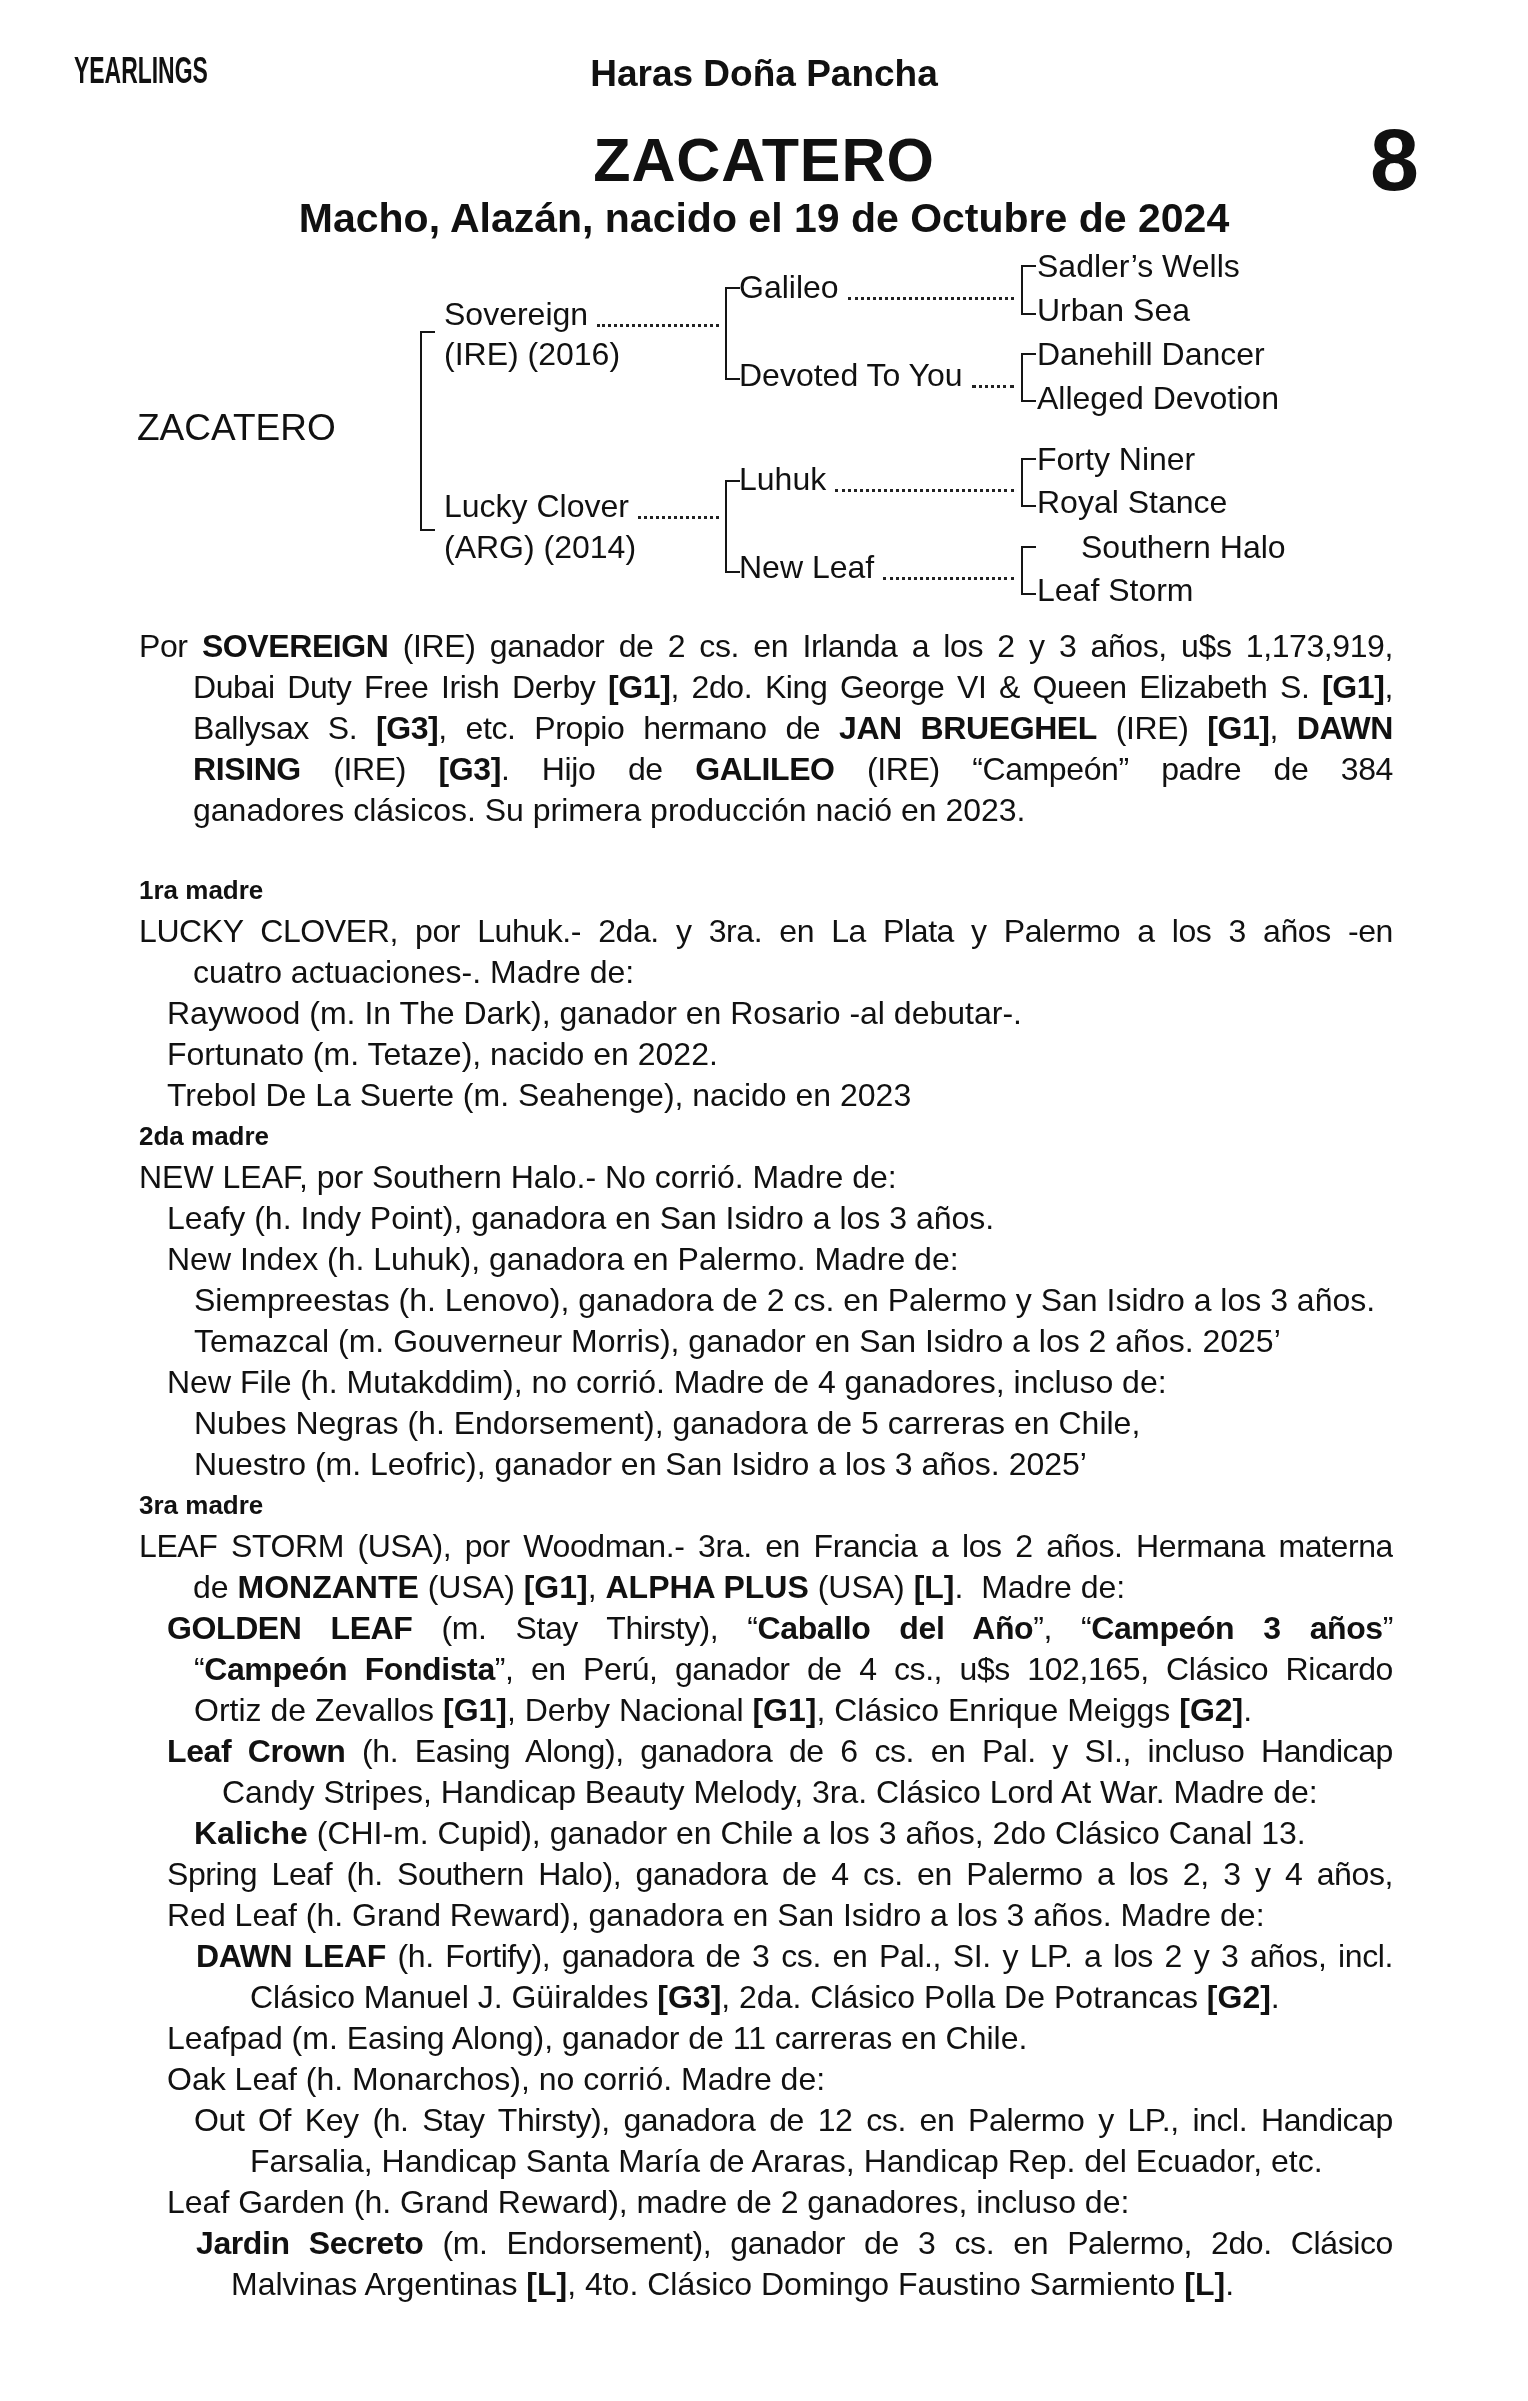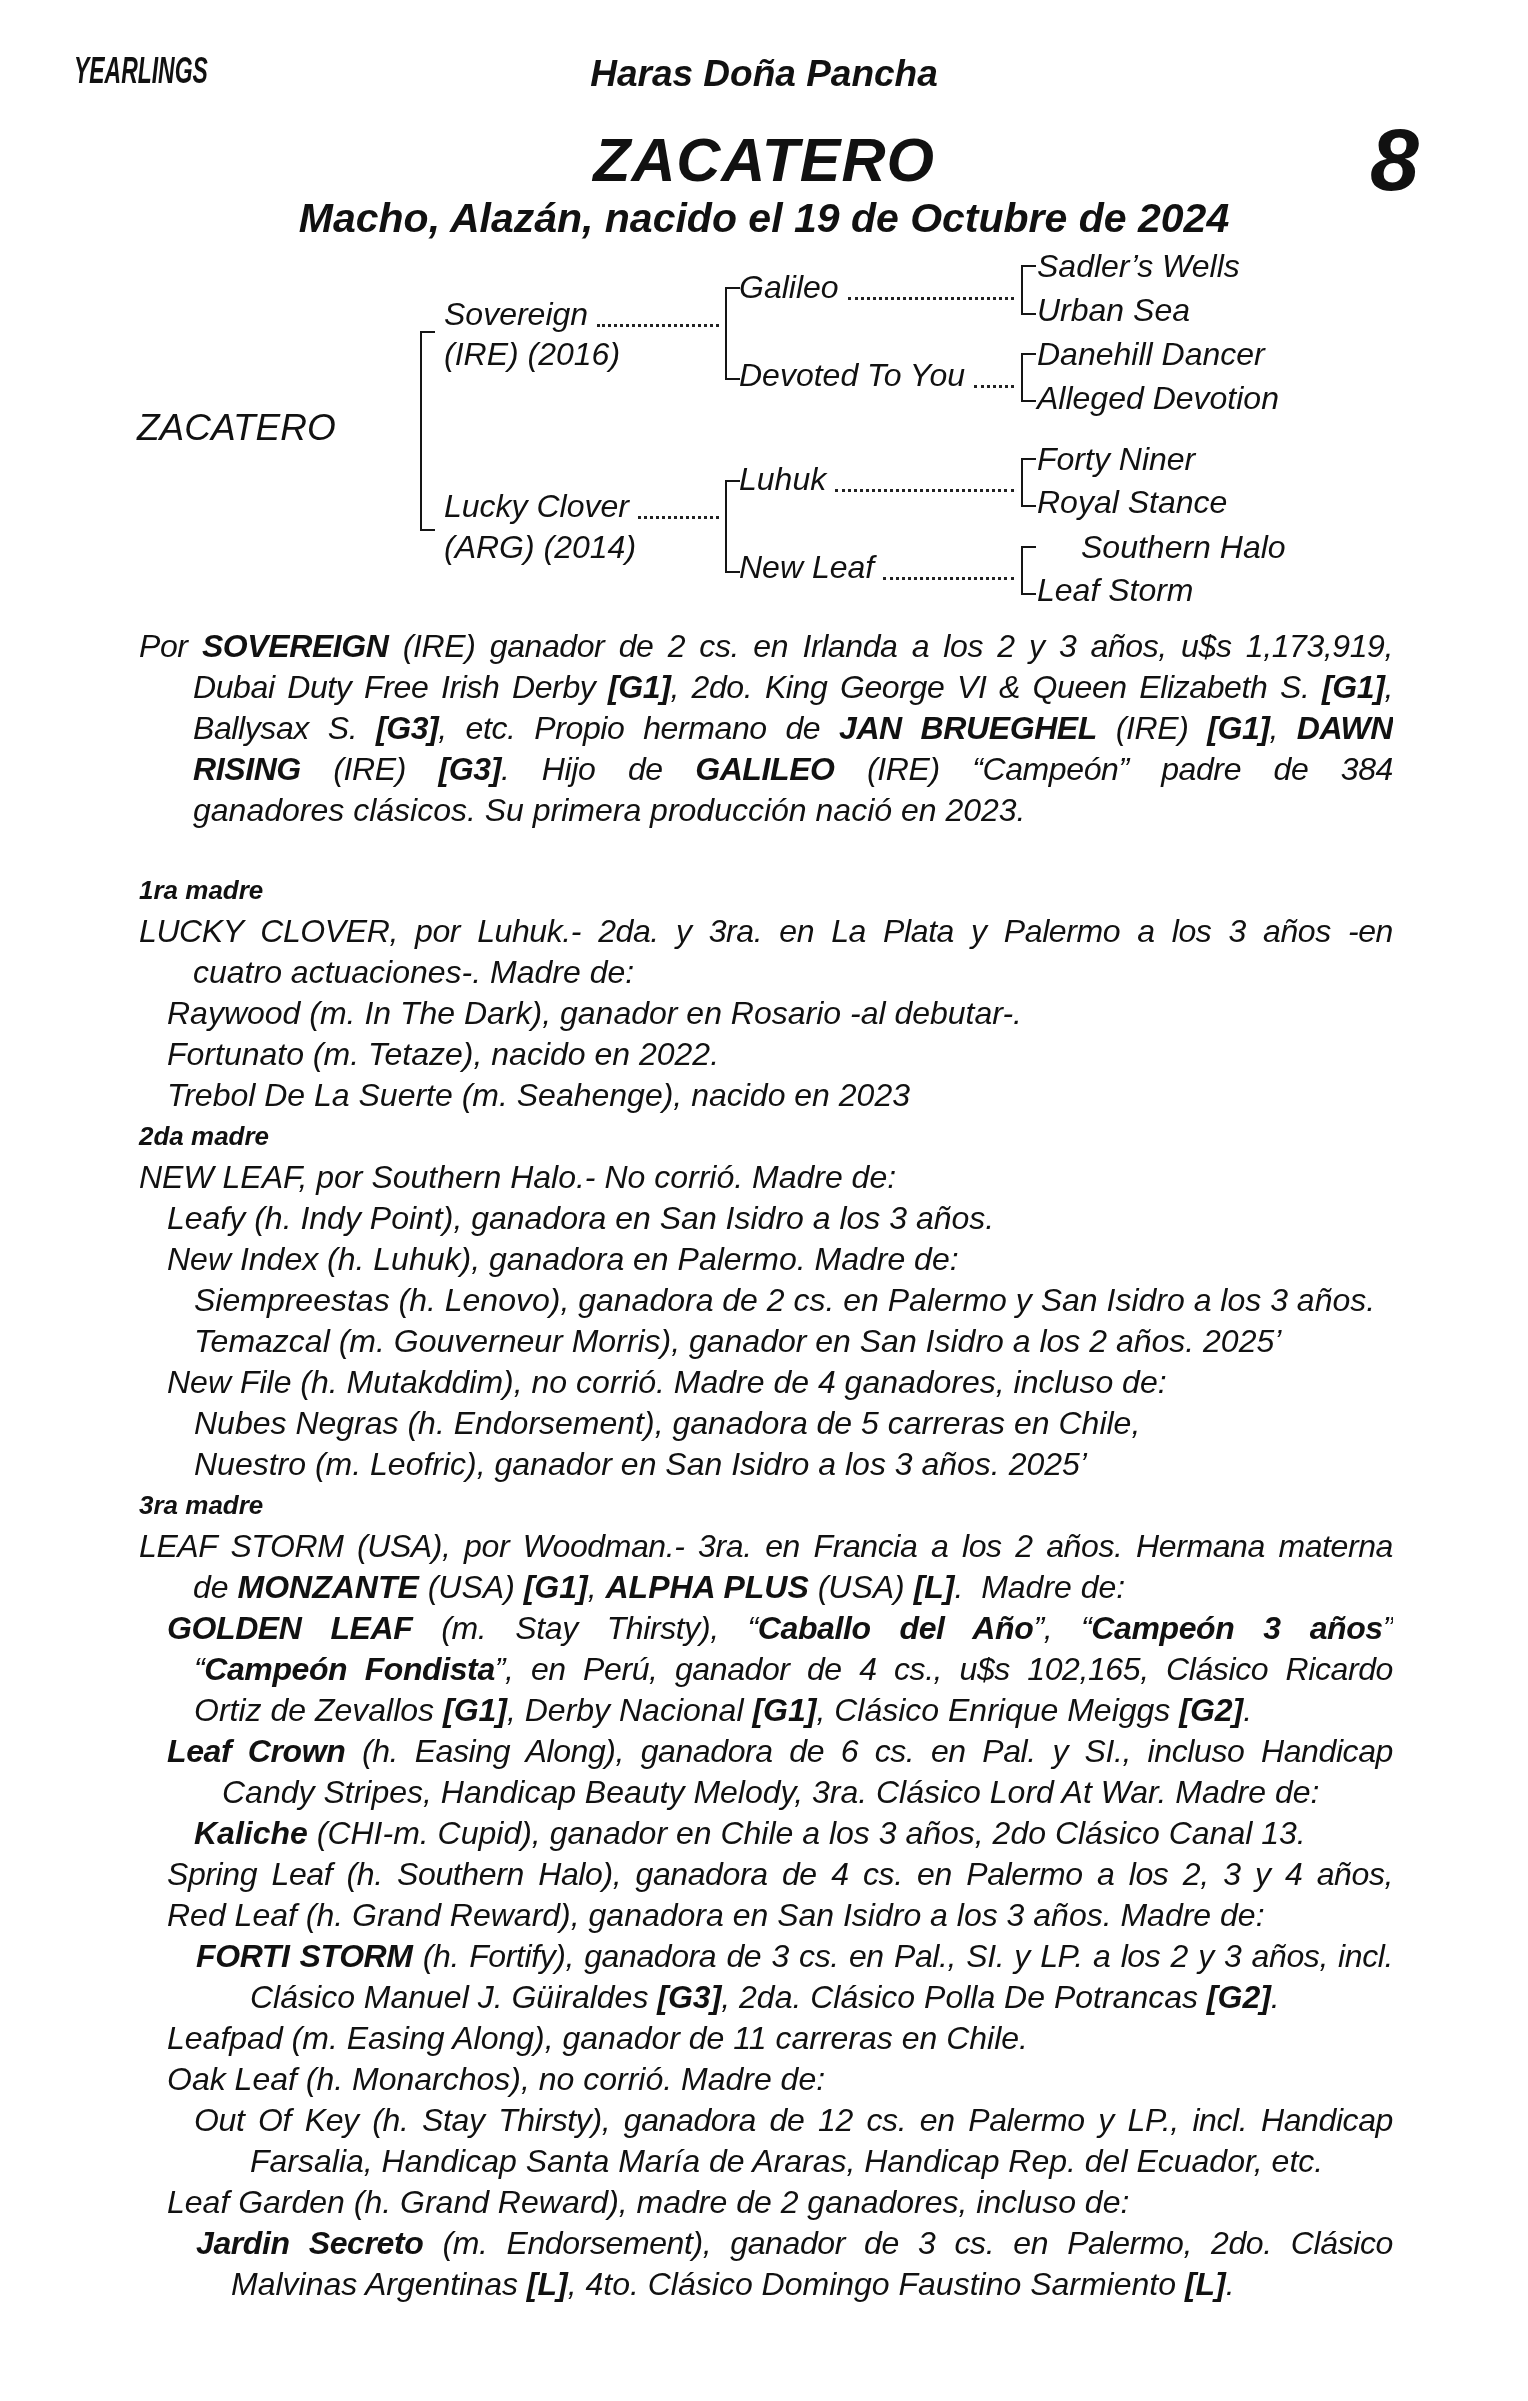--- a/index.html
+++ b/index.html
@@ -1,18 +1,18 @@
 <!DOCTYPE html>
 <html style="font-size:15px"><head>
 <meta charset="utf-8">
 <style>
   html,body{margin:0;padding:0;background:#fff;}
   .page{
     position:relative;width:1528px;height:2401px;background:#ffffff;color:#111;
-    font-family:"Liberation Sans","DejaVu Sans",sans-serif;overflow:hidden;font-style:italic;
+    font-family:"Liberation Sans","DejaVu Sans",sans-serif;overflow:hidden;
   }
   
   .hdr-yearlings{
     position:absolute;left:74px;top:52px;font-size:37px;font-weight:bold;line-height:1;
     transform:scaleX(.62);transform-origin:left top;white-space:nowrap;
   }
   .hdr-farm{position:absolute;left:0;top:55px;width:1528px;text-align:center;font-size:37px;font-weight:bold;line-height:1;}
   .hdr-title{position:absolute;left:0;top:130px;width:1528px;text-align:center;font-size:61px;font-weight:bold;line-height:1;letter-spacing:0.9px;}
   .hdr-lot{position:absolute;right:109px;top:116px;font-size:88px;font-weight:bold;line-height:1;}
   .hdr-sub{position:absolute;left:0;top:198px;width:1528px;text-align:center;font-size:41px;font-weight:bold;line-height:1;}
@@ -120,21 +120,21 @@
       <div class="line just" style="padding-left: 0px;">LEAF STORM (USA), por Woodman.- 3ra. en Francia a los 2 años. Hermana materna</div>
       <div class="line" style="padding-left: 54px;">de <span class="b">MONZANTE</span> (USA) <span class="b">[G1]</span>, <span class="b">ALPHA PLUS</span> (USA) <span class="b">[L]</span>.&nbsp; Madre&nbsp;de:</div>
       <div class="line just" style="padding-left: 28px;"><span class="b">GOLDEN LEAF</span> (m. Stay Thirsty), “<span class="b">Caballo del Año</span>”, “<span class="b">Campeón 3 años</span>”</div>
       <div class="line just" style="padding-left: 55px;">“<span class="b">Campeón Fondista</span>”, en Perú, ganador de 4 cs., u$s 102,165, Clásico Ricardo</div>
       <div class="line" style="padding-left: 55px;">Ortiz de Zevallos <span class="b">[G1]</span>, Derby Nacional <span class="b">[G1]</span>, Clásico Enrique Meiggs <span class="b">[G2]</span>.</div>
       <div class="line just" style="padding-left: 28px;"><span class="b">Leaf Crown</span> (h. Easing Along), ganadora de 6 cs. en Pal. y SI., incluso Handicap</div>
       <div class="line" style="padding-left: 83px;">Candy Stripes, Handicap Beauty Melody, 3ra. Clásico Lord At War. Madre de:</div>
       <div class="line" style="padding-left: 55px;"><span class="b">Kaliche</span> (CHI-m. Cupid), ganador en Chile a los 3 años, 2do Clásico Canal 13.</div>
       <div class="line just" style="padding-left: 28px;">Spring Leaf (h. Southern Halo), ganadora de 4 cs. en Palermo a los 2, 3 y 4 años,</div>
       <div class="line" style="padding-left: 28px;">Red Leaf (h. Grand Reward), ganadora en San Isidro a los 3 años. Madre de:</div>
-      <div class="line just" style="padding-left: 57px;"><span class="b">FORTI STORM</span> (h. Fortify), ganadora de 3 cs. en Pal., SI. y LP. a los 2 y 3 años, incl.</div>
+      <div class="line just" style="padding-left: 57px;"><span class="b">DAWN LEAF</span> (h. Fortify), ganadora de 3 cs. en Pal., SI. y LP. a los 2 y 3 años, incl.</div>
       <div class="line" style="padding-left: 111px;">Clásico Manuel J. Güiraldes <span class="b">[G3]</span>, 2da. Clásico Polla De Potrancas <span class="b">[G2]</span>.</div>
       <div class="line" style="padding-left: 28px;">Leafpad (m. Easing Along), ganador de 11 carreras en Chile.</div>
       <div class="line" style="padding-left: 28px;">Oak Leaf (h. Monarchos), no corrió. Madre de:</div>
       <div class="line just" style="padding-left: 55px;">Out Of Key (h. Stay Thirsty), ganadora de 12 cs. en Palermo y LP., incl. Handicap</div>
       <div class="line" style="padding-left: 111px;">Farsalia, Handicap Santa María de Araras, Handicap Rep. del Ecuador, etc.</div>
       <div class="line" style="padding-left: 28px;">Leaf Garden (h. Grand Reward), madre de 2 ganadores, incluso de:</div>
       <div class="line just" style="padding-left: 57px;"><span class="b">Jardin Secreto</span> (m. Endorsement), ganador de 3 cs. en Palermo, 2do. Clásico</div>
       <div class="line" style="padding-left: 92px;">Malvinas Argentinas <span class="b">[L]</span>, 4to. Clásico Domingo Faustino Sarmiento <span class="b">[L]</span>.</div>
     </div>
 

